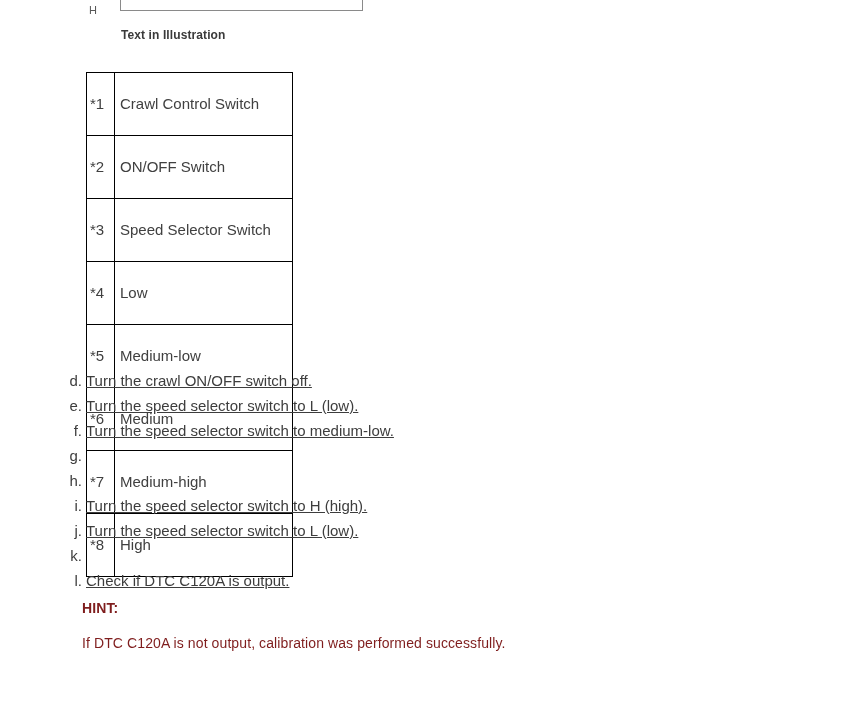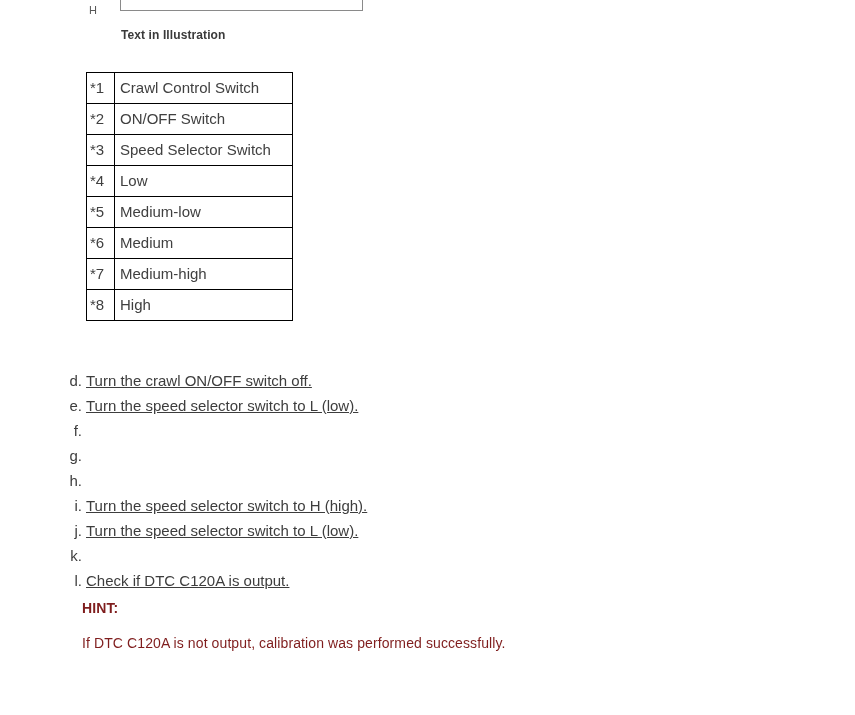--- a/index.html
+++ b/index.html
@@ -56,21 +56,21 @@
     position: absolute;
     left: 86px;
     top: 72px;
     border-collapse: collapse;
     table-layout: fixed;
     width: 207px;
   }
   .legend-table td {
     border: 1px solid #000000;
     height: 30px;
-    padding: 0 4px;
+    padding: 16px 4px;
     font-size: 15px;
     color: #404040;
     vertical-align: middle;
     line-height: 18px;
   }
   .legend-table td.ref {
     width: 22px;
     padding: 0 2px 0 3px;
     text-align: left;
   }
@@ -177,20 +177,21 @@
   <div class="step-row">
     <span class="step-marker">d.</span>
     <span class="step-text">Turn the crawl ON/OFF switch off.</span>
   </div>
   <div class="step-row">
     <span class="step-marker">e.</span>
     <span class="step-text">Turn the speed selector switch to L (low).</span>
   </div>
   <div class="step-row">
     <span class="step-marker">f.</span>
+    <span class="step-text">Turn the speed selector switch to medium-low.</span>
   </div>
   <div class="step-row">
     <span class="step-marker">g.</span>
   </div>
   <div class="step-row">
     <span class="step-marker">h.</span>
   </div>
   <div class="step-row">
     <span class="step-marker">i.</span>
     <span class="step-text">Turn the speed selector switch to H (high).</span>

